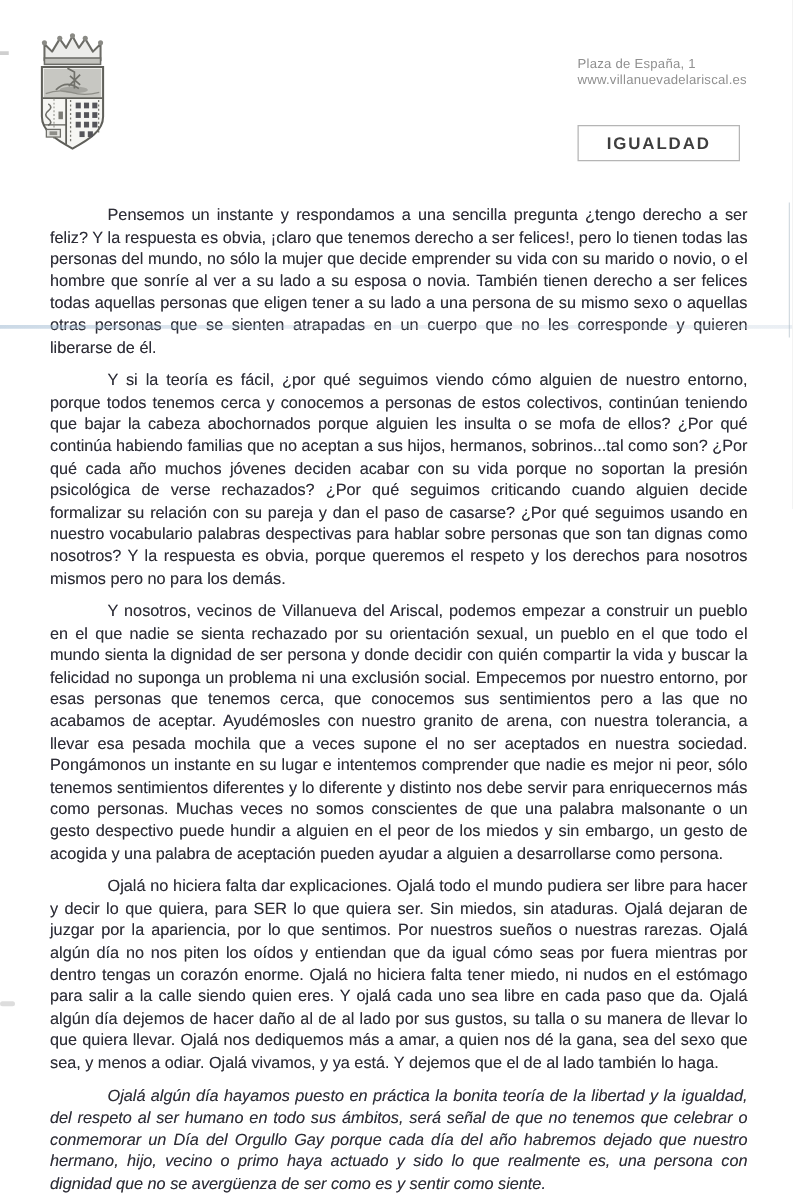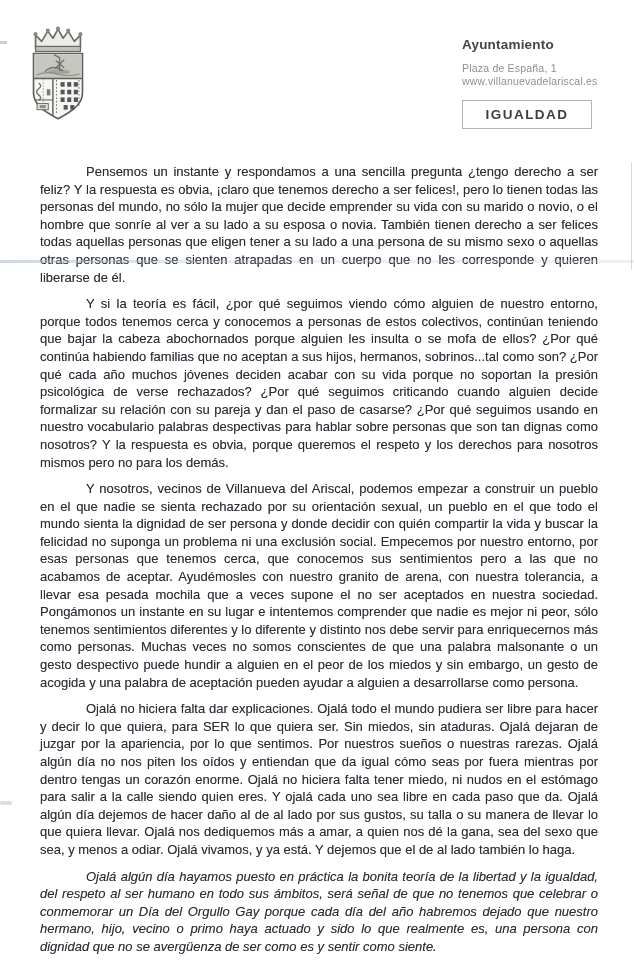--- a/index.html
+++ b/index.html
@@ -87,21 +87,20 @@
           <rect x="44" y="70" width="4" height="4.5"></rect>
           <rect x="50.5" y="70" width="4" height="4.5"></rect>
         <rect x="40.5" y="77.5" width="4" height="4.5"></rect>
           <rect x="47" y="77.5" width="4" height="4.5"></rect>
       </g>
     </svg>
   </div>
 
   <div class="org-block">
     <div class="org-name">
-      <div>Ayuntamiento</div>
     </div>
     <div class="org-addr">
       <div>Plaza de España, 1</div>
       <div>www.villanuevadelariscal.es</div>
     </div>
   </div>
 
   <div class="badge">IGUALDAD</div>
 
   <main class="letter">

